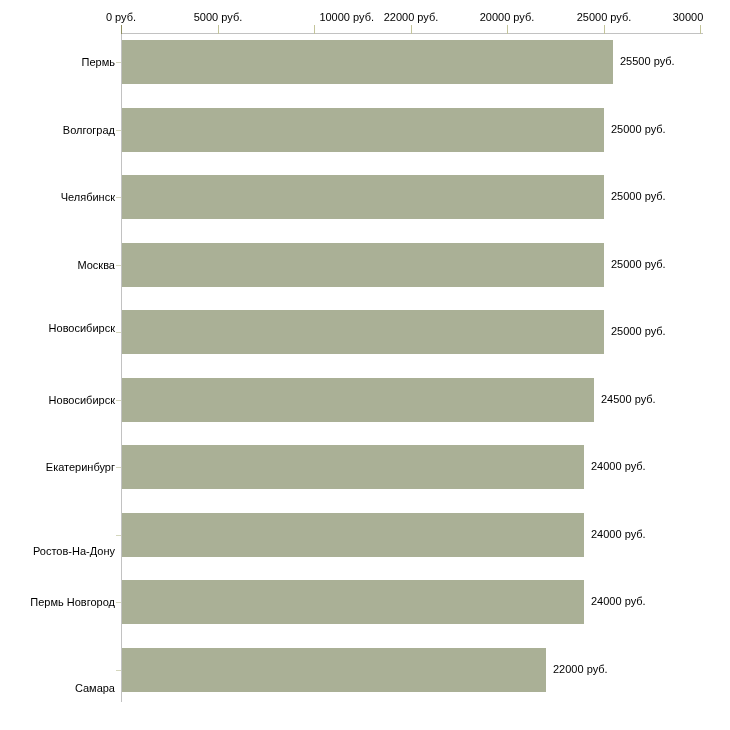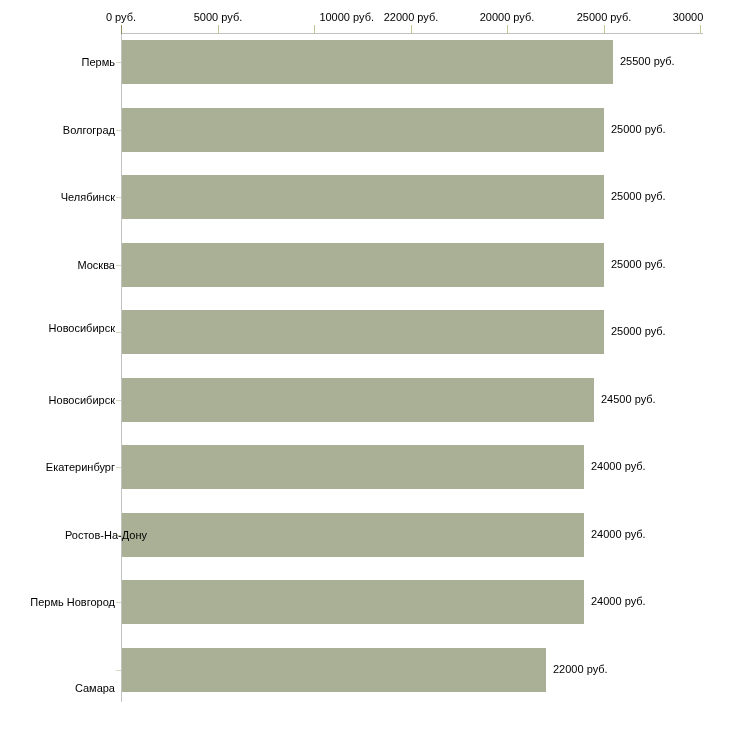--- a/index.html
+++ b/index.html
@@ -107,21 +107,21 @@
       <div class="bar" style="left: 122px; top: 377.5px; width: 472px; background: rgb(170, 176, 150);"></div>
       <div class="category-tick" style="left: 116px; top: 400px; background: rgb(212, 214, 189);"></div>
       <div class="category-label" style="top: 392px; color: rgb(0, 0, 0);">Новосибирск</div>
       <div class="value-label" style="left: 601px; top: 391px; color: rgb(0, 0, 0);">24500 руб.</div>
       <div class="bar" style="left: 122px; top: 445px; width: 462px; background: rgb(170, 176, 150);"></div>
       <div class="category-tick" style="left: 116px; top: 467px; background: rgb(212, 214, 189);"></div>
       <div class="category-label" style="top: 459px; color: rgb(0, 0, 0);">Екатеринбург</div>
       <div class="value-label" style="left: 591px; top: 458px; color: rgb(0, 0, 0);">24000 руб.</div>
       <div class="bar" style="left: 122px; top: 512.5px; width: 462px; background: rgb(170, 176, 150);"></div>
       <div class="category-tick" style="left: 116px; top: 535px; background: rgb(212, 214, 189);"></div>
-      <div class="category-label" style="top: 527px; color: rgb(0, 0, 0); margin-left: 32px;">Ростов-На-Дону</div>
+      <div class="category-label" style="top: 543px; color: rgb(0, 0, 0);">Ростов-На-Дону</div>
       <div class="value-label" style="left: 591px; top: 526px; color: rgb(0, 0, 0);">24000 руб.</div>
       <div class="bar" style="left: 122px; top: 580px; width: 462px; background: rgb(170, 176, 150);"></div>
       <div class="category-tick" style="left: 116px; top: 602px; background: rgb(212, 214, 189);"></div>
       <div class="category-label" style="top: 594px; color: rgb(0, 0, 0);">Пермь Новгород</div>
       <div class="value-label" style="left: 591px; top: 593px; color: rgb(0, 0, 0);">24000 руб.</div>
       <div class="bar" style="left: 122px; top: 647.5px; width: 424px; background: rgb(170, 176, 150);"></div>
       <div class="category-tick" style="left: 116px; top: 670px; background: rgb(212, 214, 189);"></div>
       <div class="category-label" style="top: 680px; color: rgb(0, 0, 0);">Самара</div>
       <div class="value-label" style="left: 553px; top: 661px; color: rgb(0, 0, 0); text-align: center;">22000 руб.</div>
     </div>

